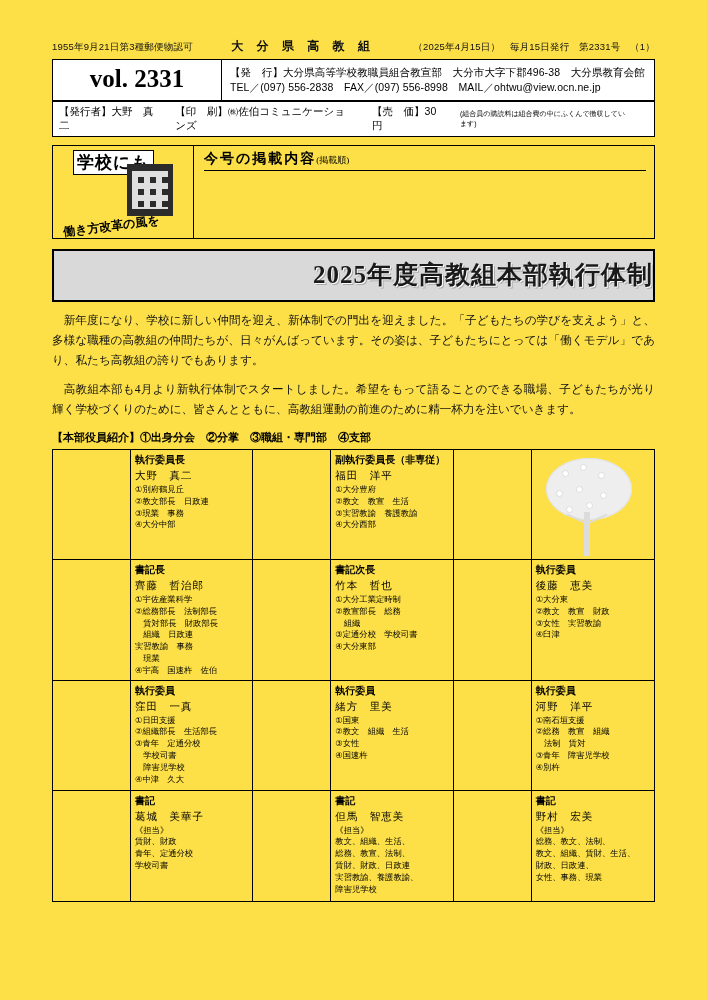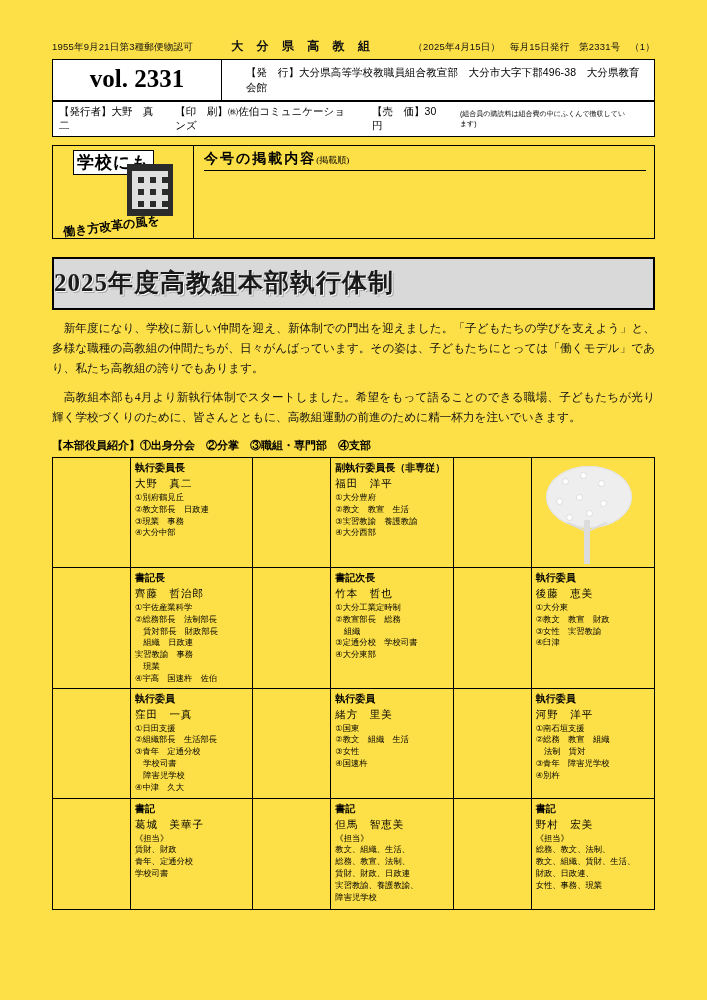--- a/index.html
+++ b/index.html
@@ -18,21 +18,21 @@
   .topline .l{flex:0 0 auto;}
   .topline .c{flex:1 1 auto;text-align:center;font-size:12px;letter-spacing:5px;font-weight:bold;}
   .topline .r{flex:0 0 auto;font-size:9.5px;}
   .rule{border-top:1px solid #000;margin-top:1px;}
 
   
   .masthead{
     border:1px solid #000;border-top:none;margin-top:0;background:#fff;
     position:relative;
   }
-  .mast-top{display:flex;align-items:flex-start;border-bottom:1px solid #000;gap:16px;}
+  .mast-top{display:flex;align-items:flex-start;border-bottom:1px solid #000;}
   .vol{
     flex:0 0 168px;display:flex;align-items:center;justify-content:center;
     border-right:1px solid #000;font-size:25px;font-weight:bold;letter-spacing:0px;
     font-family:"Liberation Serif","DejaVu Serif",serif;
     padding:5px 0 7px 0;
   }
   .vol .vtxt{display:inline-block;}
   .pubinfo{flex:1 1 auto;padding:5px 6px 5px 8px;font-size:10.5px;line-height:1.45;}
   .pubinfo .row1{letter-spacing:0.1px;}
   .pubinfo .row2{letter-spacing:0.1px;}
@@ -88,22 +88,22 @@
     text-align:left;font-size:14px;font-weight:bold;letter-spacing:2px;
     border-bottom:1px solid #000;padding-bottom:2px;margin-bottom:3px;
     font-family:Liberation Serif, serif;
   }
   .contents-title .sm{font-size:9px;letter-spacing:0;font-weight:normal;}
   .contents-list{list-style:none;margin:0;padding:0;font-size:10.5px;line-height:1.5;}
   .contents-list li:before{content:"\25CF";font-size:7px;vertical-align:2px;margin-right:3px;}
 
   
   .banner{
-    margin-top:18px;border:2px solid #000;background:#d9d9d9;
-    text-align:left;padding:7px 0 9px 0;
+    margin-top:10px;border:2px solid #000;background:#d9d9d9;
+    text-align:right;padding:7px 0 9px 0;
   }
   .banner .bt{
     font-size:25px;font-weight:bold;letter-spacing:1px;color:#1a1a1a;
     font-family:"Liberation Serif","DejaVu Serif",serif;
     text-shadow:1px 1px 0 #fff,2px 2px 0 #aaa;
   }
 
   
   .para{
     font-size:11.6px;line-height:1.72;margin-top:9px;text-align:justify;
@@ -159,20 +159,21 @@
     </div>
     <div class="rule"></div>
 
     <div class="masthead">
       <div class="mast-top">
         <div class="vol">
           <span class="vtxt">vol. 2331</span>
         </div>
         <div class="pubinfo">
           <div class="row1">【発　行】大分県高等学校教職員組合教宣部　大分市大字下郡496-38　大分県教育会館</div>
+          <div class="row2">TEL／(097) 556-2838　FAX／(097) 556-8998　MAIL／ohtwu@view.ocn.ne.jp</div>
         </div>
       </div>
       <div class="mast-bottom">
         <span>【発行者】大野　真二</span>
         <span>【印　刷】㈱佐伯コミュニケーションズ</span>
         <span>【売　価】30円</span>
         <span class="tiny">(組合員の購読料は組合費の中にふくんで徴収しています)</span>
       </div>
     </div>
 

